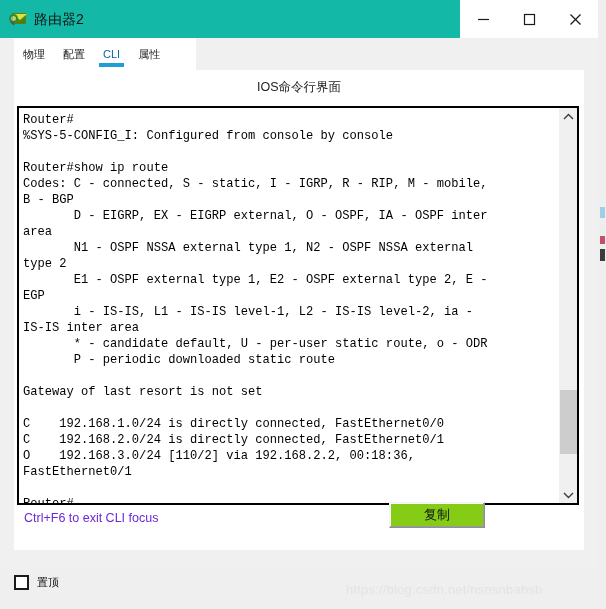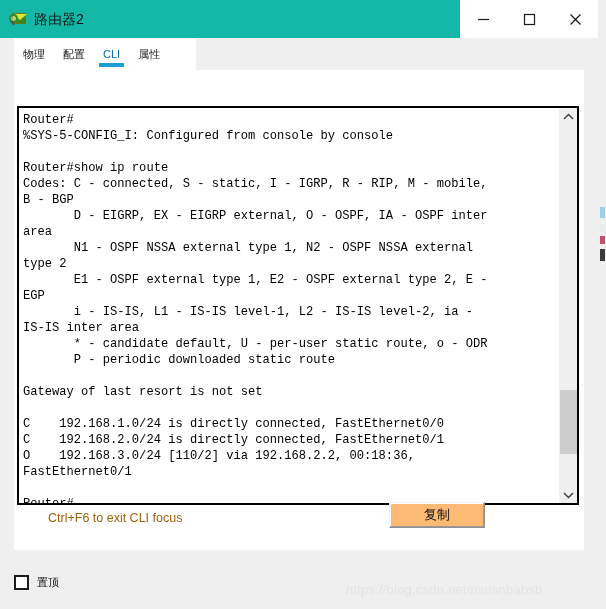--- a/index.html
+++ b/index.html
@@ -206,31 +206,31 @@
   
   #footer {
     position: absolute;
     left: 0;
     top: 432px;
     width: 570px;
     height: 48px;
   }
   #hint {
     position: absolute;
-    left: 34px;
+    left: 10px;
     top: 9px;
     font-size: 12.5px;
-    color: #a16207;
+    color: #6d28d9;
   }
   .gbtn {
     position: absolute;
     top: 0;
     width: 96px;
     height: 26px;
-    background: #fdba74;
+    background: #84cc16;
     border: 1px solid #919191;
     border-top-color: #f4f4f4;
     border-left-color: #f4f4f4;
     box-shadow: inset -1px -1px 0 #9a9a9a, inset 1px 1px 0 #fdfdfd;
     font-size: 13px;
     color: #111;
     display: flex;
     align-items: center;
     justify-content: center;
     box-sizing: border-box;
@@ -331,20 +331,21 @@
         <span>CLI</span>
         <span class="underline"></span>
       </div>
       <div class="tab">
         <span>属性</span>
       </div>
     </div>
   </div>
 
   <div id="content">
+    <div id="panel-title">IOS命令行界面</div>
 
     <div id="terminal-wrap">
       <div id="terminal">
         <pre>Router#
 %SYS-5-CONFIG_I: Configured from console by console
 
 Router#show ip route
 Codes: C - connected, S - static, I - IGRP, R - RIP, M - mobile,
 B - BGP
        D - EIGRP, EX - EIGRP external, O - OSPF, IA - OSPF inter

